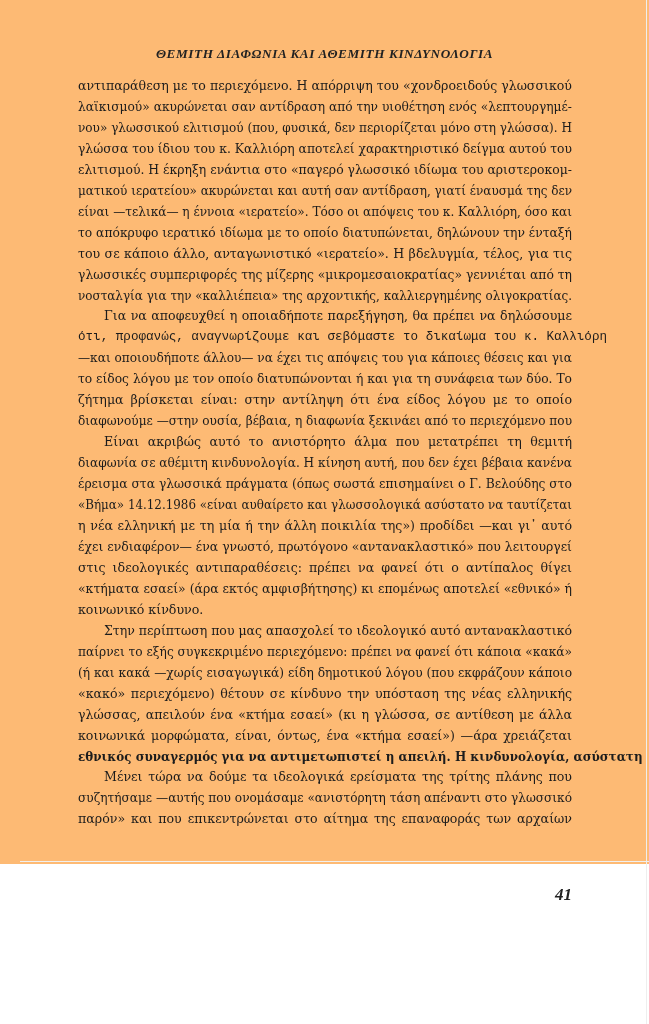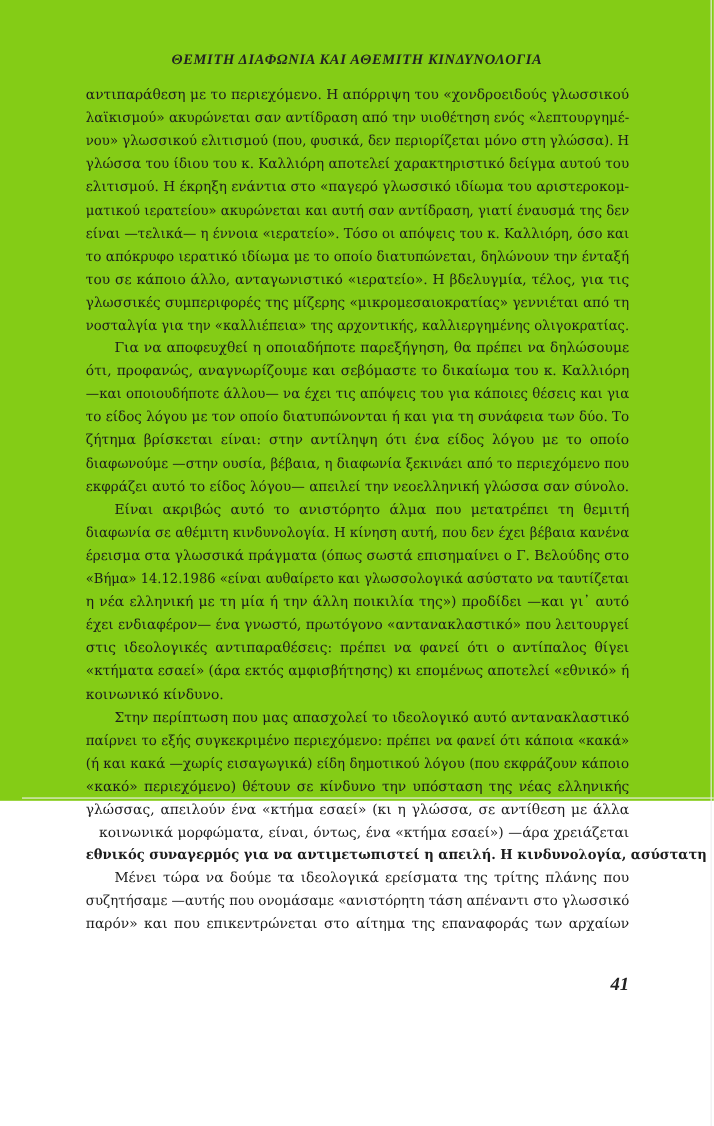--- a/index.html
+++ b/index.html
@@ -1,19 +1,19 @@
 <!DOCTYPE html>
 <html><head>
 <meta charset="utf-8">
 <style>
   html, body { margin: 0; padding: 0; background: #ffffff; }
   body { width: 649px; height: 1024px; position: relative; overflow: hidden; }
   .page {
-    position: absolute; left: 0; top: 0; width: 649px; height: 728px;
-    background: #84cc16; color: #1a1a1a;
+    position: absolute; left: 0; top: 0; width: 649px; height: 864px;
+    background: #fdba74; color: #1a1a1a;
     font-family: "DejaVu Serif", serif;
   }
   .running-head {
     position: absolute; top: 46px; left: 0; width: 649px; text-align: center;
     font-family: "Liberation Serif", serif; font-style: italic; font-weight: bold;
     font-size: 13.2px; letter-spacing: 0.6px; color: #222;
   }
   .body-text {
     position: absolute; top: 76px; left: 78px; width: 494px;
     font-family: "DejaVu Serif", serif; font-size: 12.6px; line-height: 20.95px;
@@ -46,41 +46,40 @@
       <span class="line" style="white-space: nowrap;"><span style="white-space: nowrap; display: inline-block; transform-origin: left center; transform: scaleX(0.957509);">νου» γλωσσικού ελιτισμού (που, φυσικά, δεν περιορίζεται μόνο στη γλώσσα). Η</span></span>
       <span class="line" style="white-space: nowrap;"><span style="white-space: nowrap; display: inline-block; transform-origin: left center; transform: scaleX(0.976888);">γλώσσα του ίδιου του κ. Καλλιόρη αποτελεί χαρακτηριστικό δείγμα αυτού του</span></span>
       <span class="line" style="white-space: nowrap;"><span style="white-space: nowrap; display: inline-block; transform-origin: left center; transform: scaleX(0.985168);">ελιτισμού. Η έκρηξη ενάντια στο «παγερό γλωσσικό ιδίωμα του αριστεροκομ-</span></span>
       <span class="line" style="white-space: nowrap;"><span style="white-space: nowrap; display: inline-block; transform-origin: left center; transform: scaleX(0.955426);">ματικού ιερατείου» ακυρώνεται και αυτή σαν αντίδραση, γιατί έναυσμά της δεν</span></span>
       <span class="line" style="white-space: nowrap;"><span style="white-space: nowrap; display: inline-block; transform-origin: left center; transform: scaleX(0.961616);">είναι —τελικά— η έννοια «ιερατείο». Τόσο οι απόψεις του κ. Καλλιόρη, όσο και</span></span>
       <span class="line" style="white-space: nowrap;"><span style="white-space: nowrap; display: inline-block; transform-origin: left center; transform: scaleX(0.976918);">το απόκρυφο ιερατικό ιδίωμα με το οποίο διατυπώνεται, δηλώνουν την ένταξή</span></span>
       <span class="line" style="white-space: nowrap;"><span style="white-space: nowrap; word-spacing: 0px;">του σε κάποιο άλλο, ανταγωνιστικό «ιερατείο». Η βδελυγμία, τέλος, για τις</span></span>
       <span class="line" style="white-space: nowrap;"><span style="white-space: nowrap; display: inline-block; transform-origin: left center; transform: scaleX(0.981193);">γλωσσικές συμπεριφορές της μίζερης «μικρομεσαιοκρατίας» γεννιέται από τη</span></span>
       <span class="line end" style="white-space: nowrap;"><span style="white-space: nowrap; display: inline-block; transform-origin: left center; transform: scaleX(0.950543);">νοσταλγία για την «καλλιέπεια» της αρχοντικής, καλλιεργημένης ολιγοκρατίας.</span></span>
       <span class="line indent" style="white-space: nowrap;"><span style="white-space: nowrap; word-spacing: 0px;">Για να αποφευχθεί η οποιαδήποτε παρεξήγηση, θα πρέπει να δηλώσουμε</span></span>
-      <span class="line" style="white-space: nowrap;"><span style="white-space: nowrap; word-spacing: 0px;">ότι, προφανώς, αναγνωρίζουμε και σεβόμαστε το δικαίωμα του κ. Καλλιόρη</span></span>
+      <span class="line" style="white-space: nowrap; font-family: Liberation Mono, monospace;"><span style="white-space: nowrap; word-spacing: 0px;">ότι, προφανώς, αναγνωρίζουμε και σεβόμαστε το δικαίωμα του κ. Καλλιόρη</span></span>
       <span class="line" style="white-space: nowrap;"><span style="white-space: nowrap; display: inline-block; transform-origin: left center; transform: scaleX(0.962465);">—και οποιουδήποτε άλλου— να έχει τις απόψεις του για κάποιες θέσεις και για</span></span>
       <span class="line" style="white-space: nowrap;"><span style="white-space: nowrap; display: inline-block; transform-origin: left center; transform: scaleX(0.975863);">το είδος λόγου με τον οποίο διατυπώνονται ή και για τη συνάφεια των δύο. Το</span></span>
       <span class="line" style="white-space: nowrap;"><span style="white-space: nowrap; word-spacing: 0px;">ζήτημα βρίσκεται είναι: στην αντίληψη ότι ένα είδος λόγου με το οποίο</span></span>
       <span class="line" style="white-space: nowrap;"><span style="white-space: nowrap; display: inline-block; transform-origin: left center; transform: scaleX(0.962347);">διαφωνούμε —στην ουσία, βέβαια, η διαφωνία ξεκινάει από το περιεχόμενο που</span></span>
-      <span class="line end" style="white-space: nowrap;"><span style="white-space: nowrap; display: inline-block; transform-origin: left center; transform: scaleX(0.979642);">εκφράζει αυτό το είδος λόγου— απειλεί την νεοελληνική γλώσσα σαν σύνολο.</span></span>
       <span class="line indent" style="white-space: nowrap;"><span style="white-space: nowrap; word-spacing: 0px;">Είναι ακριβώς αυτό το ανιστόρητο άλμα που μετατρέπει τη θεμιτή</span></span>
       <span class="line" style="white-space: nowrap;"><span style="white-space: nowrap; display: inline-block; transform-origin: left center; transform: scaleX(0.963814);">διαφωνία σε αθέμιτη κινδυνολογία. Η κίνηση αυτή, που δεν έχει βέβαια κανένα</span></span>
       <span class="line" style="white-space: nowrap;"><span style="white-space: nowrap; display: inline-block; transform-origin: left center; transform: scaleX(0.977734);">έρεισμα στα γλωσσικά πράγματα (όπως σωστά επισημαίνει ο Γ. Βελούδης στο</span></span>
       <span class="line" style="white-space: nowrap;"><span style="white-space: nowrap; display: inline-block; transform-origin: left center; transform: scaleX(0.943536);">«Βήμα» 14.12.1986 «είναι αυθαίρετο και γλωσσολογικά ασύστατο να ταυτίζεται</span></span>
       <span class="line" style="white-space: nowrap;"><span style="white-space: nowrap; word-spacing: 0px;">η νέα ελληνική με τη μία ή την άλλη ποικιλία της») προδίδει —και γι᾽ αυτό</span></span>
       <span class="line" style="white-space: nowrap;"><span style="white-space: nowrap; display: inline-block; transform-origin: left center; transform: scaleX(0.986736);">έχει ενδιαφέρον— ένα γνωστό, πρωτόγονο «αντανακλαστικό» που λειτουργεί</span></span>
       <span class="line" style="white-space: nowrap;"><span style="white-space: nowrap; word-spacing: 0px;">στις ιδεολογικές αντιπαραθέσεις: πρέπει να φανεί ότι ο αντίπαλος θίγει</span></span>
       <span class="line" style="white-space: nowrap;"><span style="white-space: nowrap; display: inline-block; transform-origin: left center; transform: scaleX(0.98766);">«κτήματα εσαεί» (άρα εκτός αμφισβήτησης) κι επομένως αποτελεί «εθνικό» ή</span></span>
       <span class="line end" style="white-space: nowrap;"><span style="white-space: nowrap;">κοινωνικό κίνδυνο.</span></span>
       <span class="line indent" style="white-space: nowrap;"><span style="white-space: nowrap; display: inline-block; transform-origin: left center; transform: scaleX(0.993268);">Στην περίπτωση που μας απασχολεί το ιδεολογικό αυτό αντανακλαστικό</span></span>
       <span class="line" style="white-space: nowrap;"><span style="white-space: nowrap; display: inline-block; transform-origin: left center; transform: scaleX(0.968301);">παίρνει το εξής συγκεκριμένο περιεχόμενο: πρέπει να φανεί ότι κάποια «κακά»</span></span>
       <span class="line" style="white-space: nowrap;"><span style="white-space: nowrap; display: inline-block; transform-origin: left center; transform: scaleX(0.969727);">(ή και κακά —χωρίς εισαγωγικά) είδη δημοτικού λόγου (που εκφράζουν κάποιο</span></span>
       <span class="line" style="white-space: nowrap;"><span style="white-space: nowrap; word-spacing: 0px;">«κακό» περιεχόμενο) θέτουν σε κίνδυνο την υπόσταση της νέας ελληνικής</span></span>
       <span class="line" style="white-space: nowrap;"><span style="white-space: nowrap; word-spacing: 0px;">γλώσσας, απειλούν ένα «κτήμα εσαεί» (κι η γλώσσα, σε αντίθεση με άλλα</span></span>
-      <span class="line" style="white-space: nowrap;"><span style="white-space: nowrap; word-spacing: 0px; margin-left: 12px;">κοινωνικά μορφώματα, είναι, όντως, ένα «κτήμα εσαεί») —άρα χρειάζεται</span></span>
+      <span class="line" style="white-space: nowrap;"><span style="white-space: nowrap; word-spacing: 0px;">κοινωνικά μορφώματα, είναι, όντως, ένα «κτήμα εσαεί») —άρα χρειάζεται</span></span>
       <span class="line" style="white-space: nowrap; font-weight: bold;"><span style="white-space: nowrap; display: inline-block; transform-origin: left center; transform: scaleX(0.94923);">εθνικός συναγερμός για να αντιμετωπιστεί η απειλή. Η κινδυνολογία, ασύστατη</span></span>
       <span class="line indent" style="white-space: nowrap;"><span style="white-space: nowrap; word-spacing: 0px;">Μένει τώρα να δούμε τα ιδεολογικά ερείσματα της τρίτης πλάνης που</span></span>
       <span class="line" style="white-space: nowrap;"><span style="white-space: nowrap; display: inline-block; transform-origin: left center; transform: scaleX(0.96355);">συζητήσαμε —αυτής που ονομάσαμε «ανιστόρητη τάση απέναντι στο γλωσσικό</span></span>
       <span class="line" style="white-space: nowrap;"><span style="white-space: nowrap; word-spacing: 0px;">παρόν» και που επικεντρώνεται στο αίτημα της επαναφοράς των αρχαίων</span></span>
     </div>
 
   <div class="page-number">41</div>
 
   <div class="edge-right"></div>
   <div class="edge-bottom"></div>

